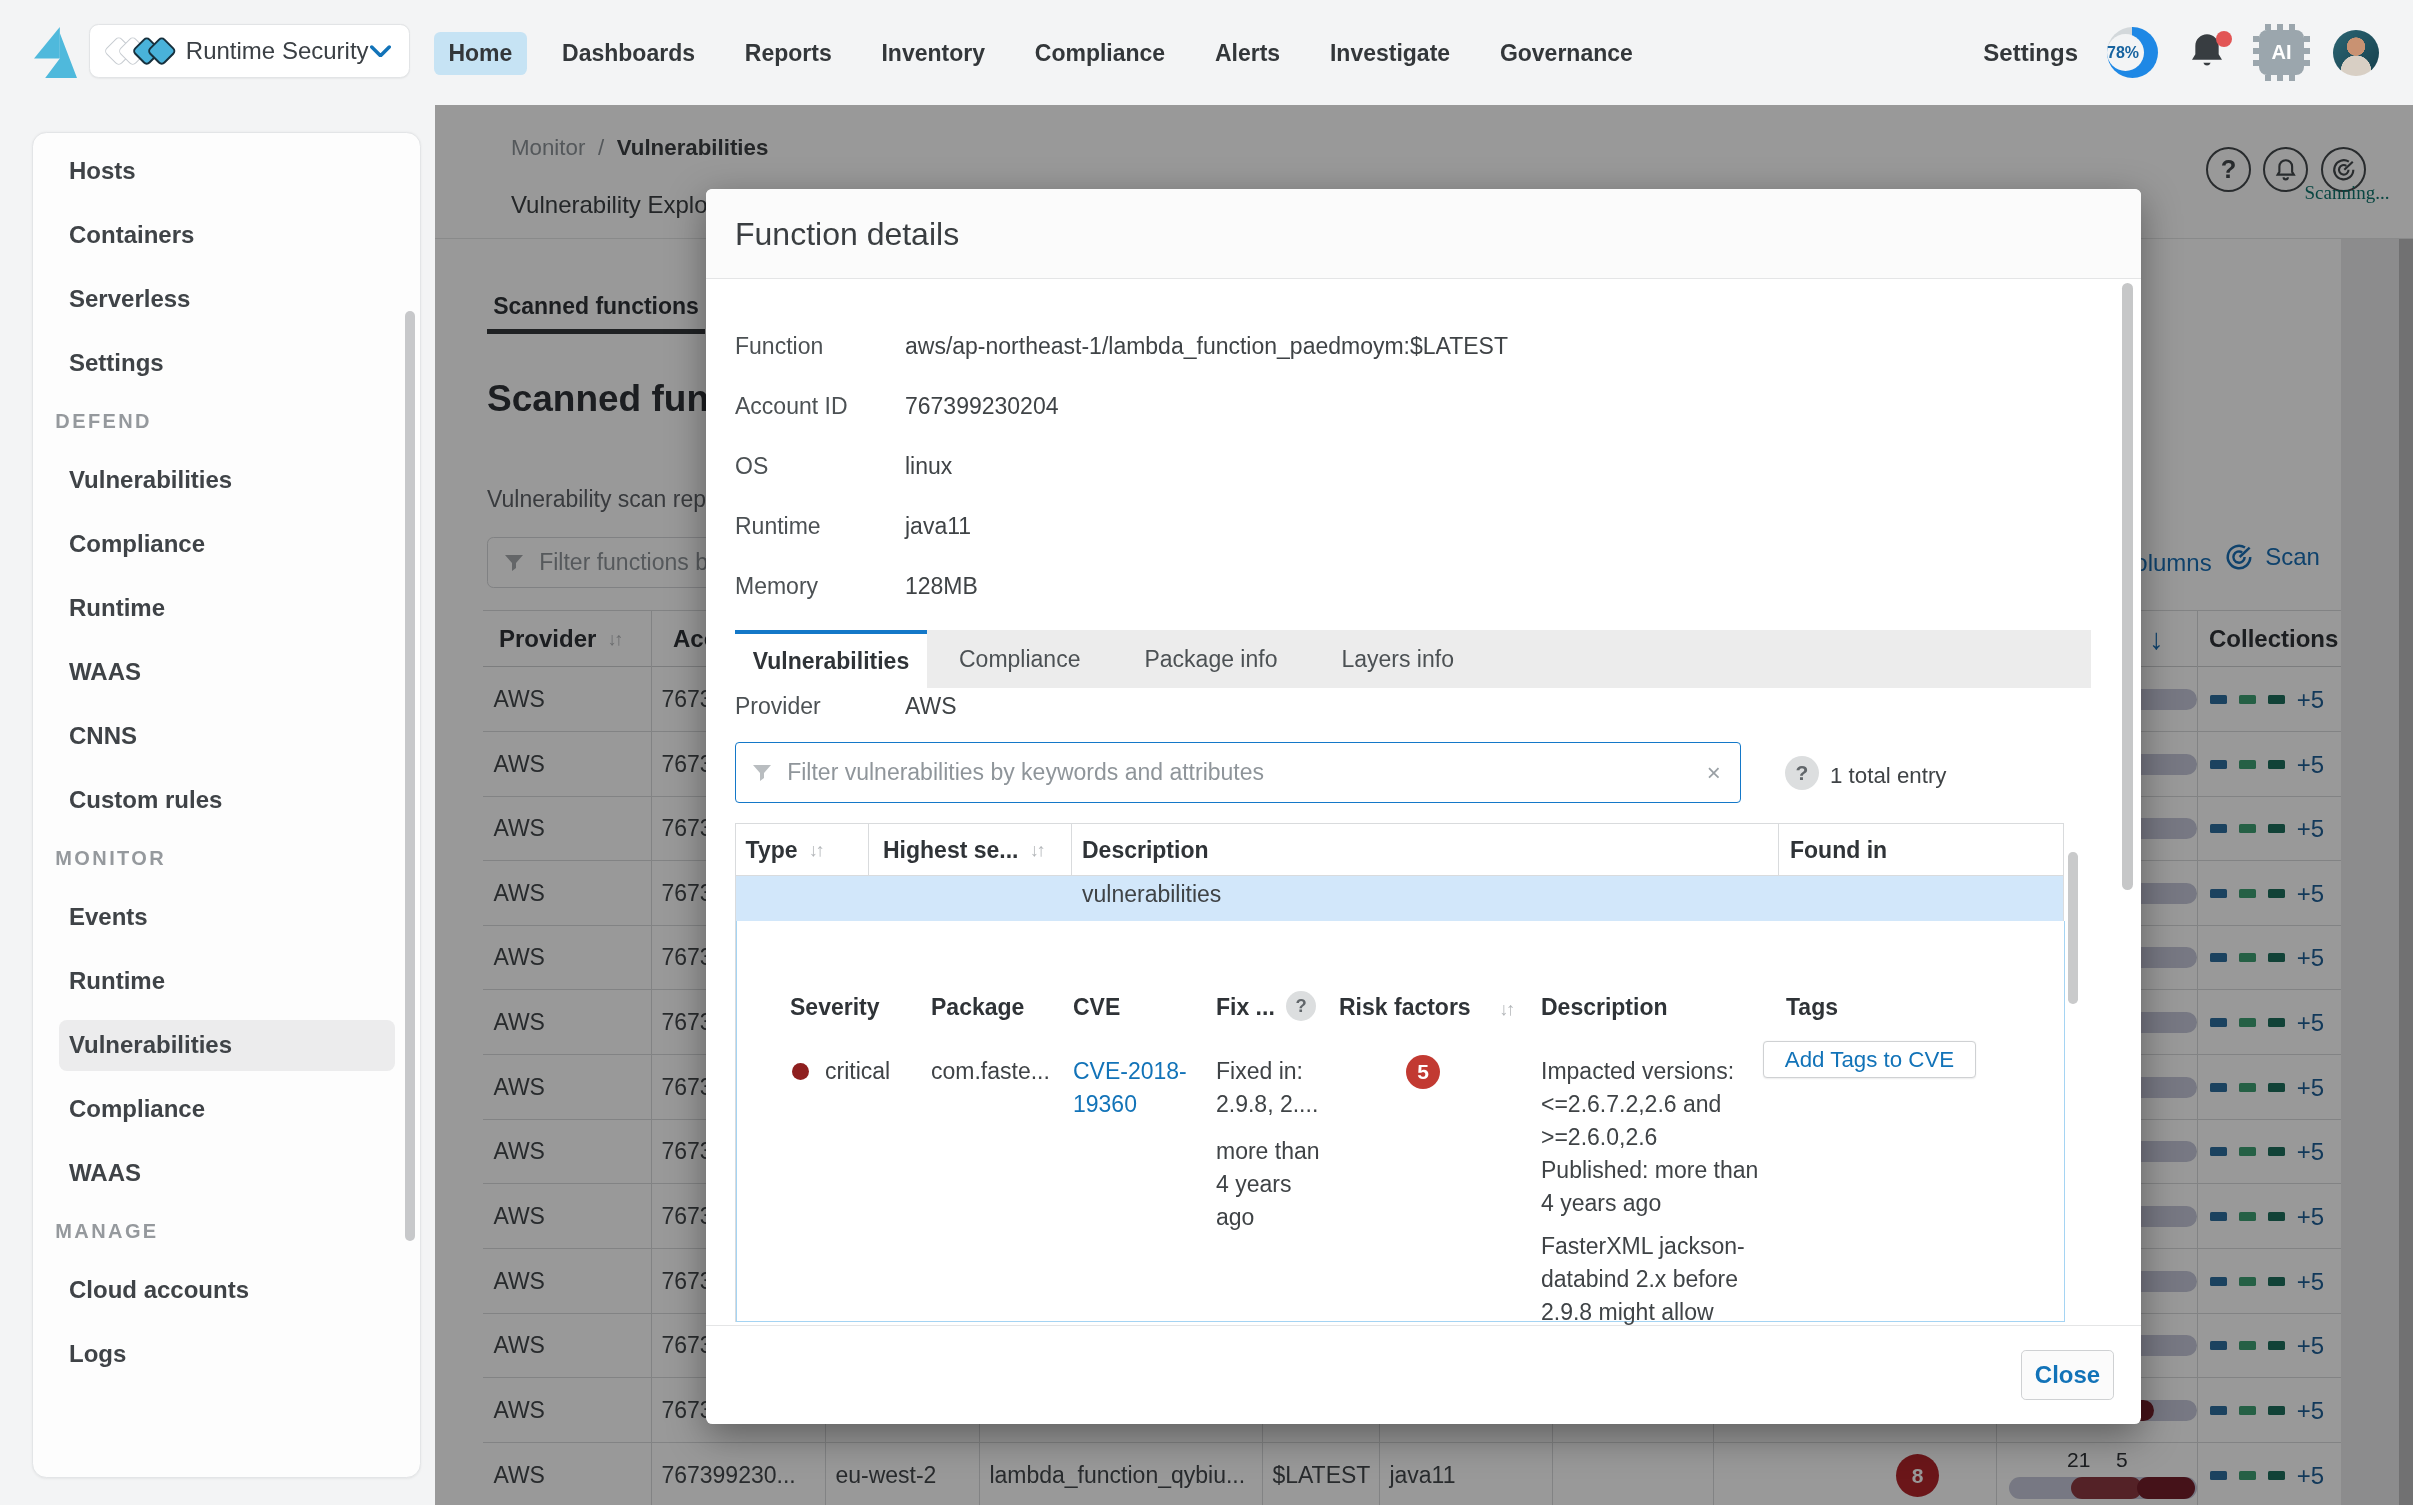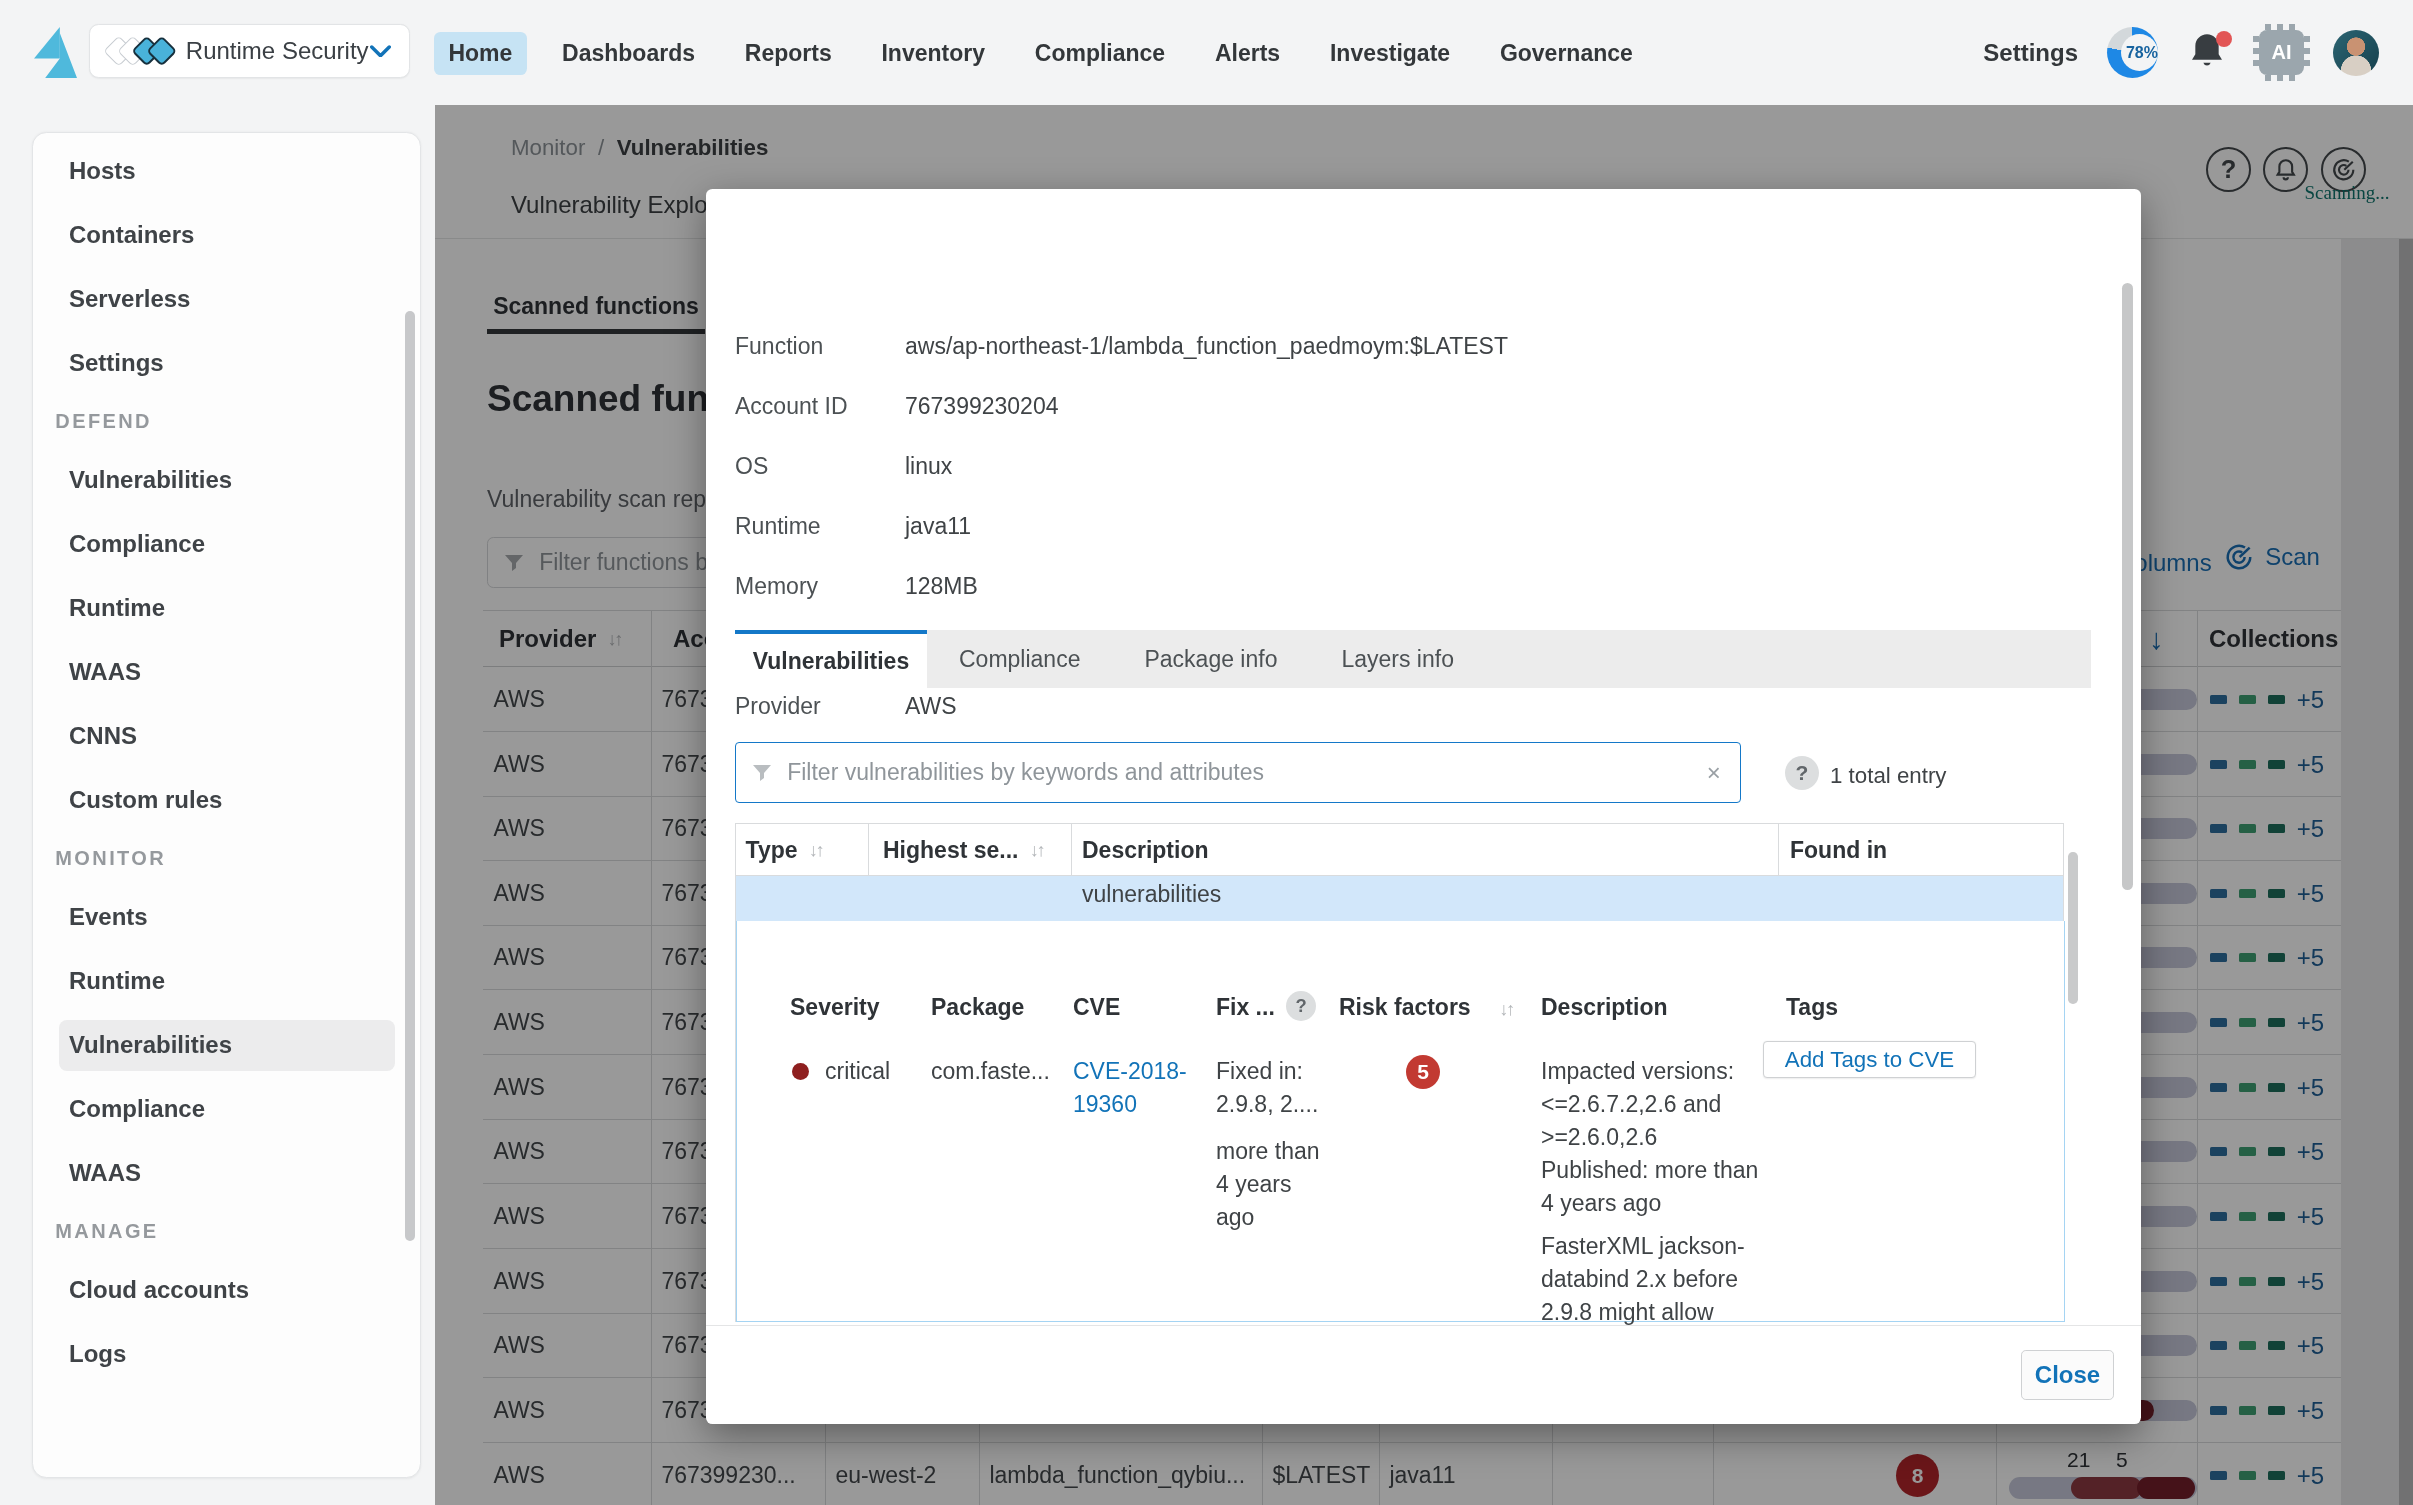--- a/index.html
+++ b/index.html
@@ -19,21 +19,21 @@
   .diamond.outline { border:1.6px solid #c7ccd1; background:#fff; }
   .diamond.fill { background:#49b2da; border:2.4px solid #17303d; }
   #product-label { margin-left:21px; font-size:24px; color:#3b4045; font-weight:400; }
   #product-chevron { margin-left:auto; width:21px; height:12.8px; }
   #main-nav { position:absolute; left:434px; top:29px; height:48px; display:flex; gap:21px; align-items:center; }
   .nav-item { font-size:23px; font-weight:700; color:#33373a; padding:8px 14.4px; border-radius:6.4px; cursor:pointer; }
   .nav-item.active { background:#c6e3f4; }
   #topbar-right { position:absolute; right:34px; top:0; height:105px; display:flex; align-items:center; gap:29px; }
   #settings-label { font-size:24px; font-weight:700; color:#33373a; cursor:pointer; }
   #progress-ring { position:relative; width:51px; height:51px; border-radius:50%;
-    background:conic-gradient(#1e88e5 0 78%, #d3d8db 78% 100%); display:flex; align-items:center; justify-content:flex-end; cursor:pointer;}
+    background:conic-gradient(#1e88e5 0 78%, #d3d8db 78% 100%); display:flex; align-items:center; justify-content:flex-start; cursor:pointer;}
   #progress-ring::before { content:""; position:absolute; width:37px; height:37px; border-radius:50%; background:#f3f4f5; }
   #progress-text { position:relative; font-size:16px; font-weight:700; color:#17639f; }
   #bell-wrap { position:relative; width:43px; height:43px; cursor:pointer; }
   #bell-wrap svg { width:40px; height:40px; fill:#383d41; }
   #bell-dot { position:absolute; right:-1.6px; top:0; width:16px; height:16px; border-radius:50%; background:#e25555; }
   #ai-chip { position:relative; width:45px; height:45px; background:#9ba6ad; border-radius:8px; color:#fff;
     font-size:20px; font-weight:700; display:flex; align-items:center; justify-content:center; cursor:pointer; }
   #ai-chip::before { content:""; position:absolute; left:6.4px; right:6.4px; top:-6.4px; height:6.4px;
     background:repeating-linear-gradient(90deg,#9ba6ad 0 5.6px,transparent 5.6px 12px); }
   #ai-chip::after { content:""; position:absolute; left:6.4px; right:6.4px; bottom:-6.4px; height:6.4px;
@@ -493,20 +493,23 @@
         <div class="vline" style="left: 1069px;"></div>
         <div class="vline" style="left: 1230px;"></div>
         <div class="vline" style="left: 1513px;"></div>
         <div class="vline" style="left: 1714px;"></div>
       </div>
   </div>
 
   <div id="overlay"></div>
 
   <div id="modal">
+    <div id="modal-header">
+      <div id="modal-title">Function details</div>
+    </div>
     <div id="modal-fields">
         <div class="f-row">
           <span class="f-label">Function</span>
           <span class="f-value">aws/ap-northeast-1/lambda_function_paedmoym:$LATEST</span>
         </div>
         <div class="f-row">
           <span class="f-label">Account ID</span>
           <span class="f-value">767399230204</span>
         </div>
         <div class="f-row">

